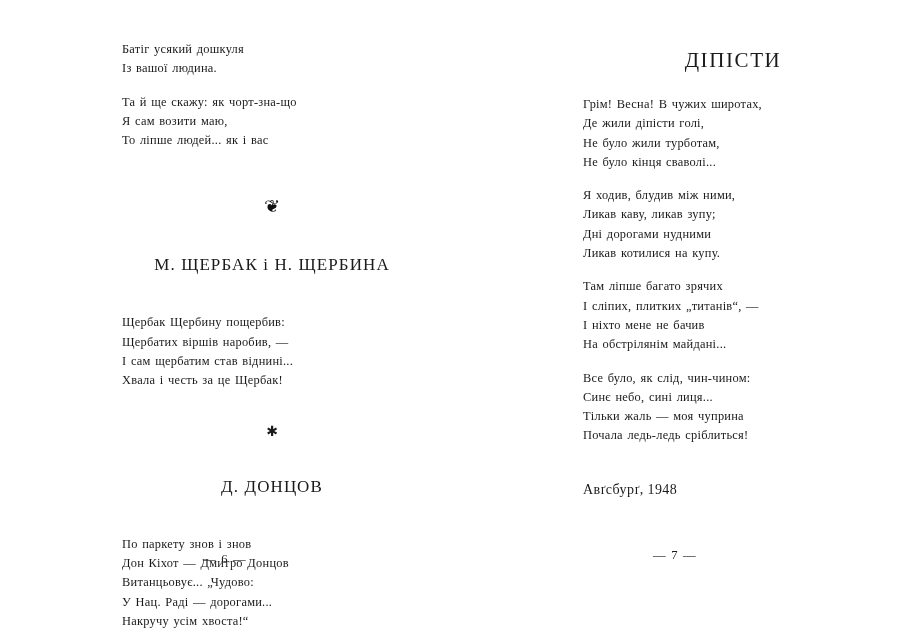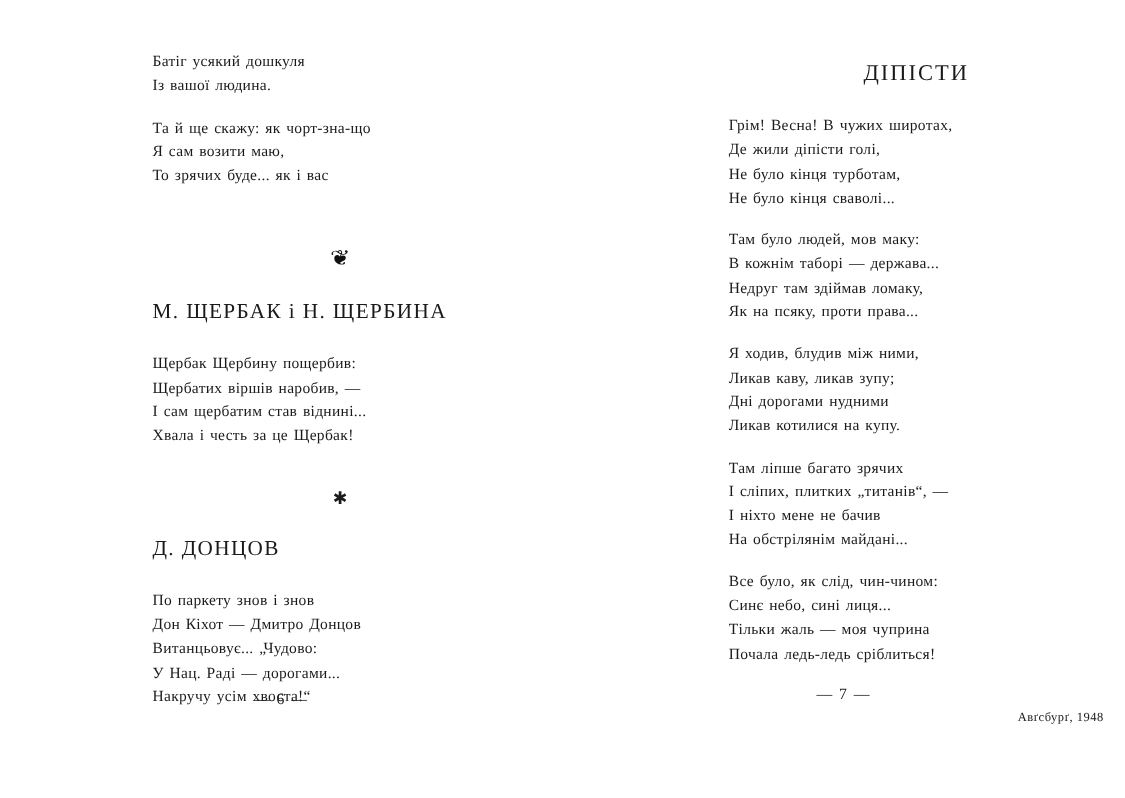--- a/index.html
+++ b/index.html
@@ -60,32 +60,32 @@
     line-height: 19.3px;
     letter-spacing: 0.25px;
     word-spacing: 1.2px;
   }
   .stanza .line {
     white-space: pre;
     display: block;
   }
 
   .poem-title {
-    font-size: 18px;
+    font-size: 21px;
     letter-spacing: 1.6px;
     text-align: center;
     margin: 0 0 22px 0;
     white-space: pre;
   }
 
   .author-heading {
     font-size: 17px;
     letter-spacing: 1.1px;
-    text-align: left;
-    margin: 0;
+    text-align: center;
+    margin: 16px;
     white-space: pre;
   }
 
   .ornament {
     text-align: center;
     font-size: 17px;
     line-height: 1;
     color: #111;
   }
   .ornament-glyph {
@@ -93,23 +93,22 @@
     transform: scaleX(1.15);
   }
 
   .star-sep {
     text-align: center;
     font-size: 14px;
     line-height: 1;
   }
 
   .signature {
-    font-size: 10px;
+    font-size: 14px;
     letter-spacing: 0.4px;
-    text-align: right;
     white-space: pre;
   }
 
   .folio {
     position: absolute;
     width: 100%;
     text-align: center;
     font-size: 12.6px;
     letter-spacing: 1.2px;
     white-space: pre;
@@ -134,21 +133,21 @@
       <div class="content">
 
         <div class="stanza">
           <span class="line">Батіг усякий дошкуля</span>
           <span class="line">Із вашої людина.</span>
         </div>
 
         <div class="stanza">
           <span class="line">Та й ще скажу: як чорт-зна-що</span>
           <span class="line">Я сам возити маю,</span>
-          <span class="line">То зрячих буде... як і вас</span>
+          <span class="line">То ліпше людей... як і вас</span>
         </div>
 
         <div class="gap-ornament"></div>
         <div class="ornament">
           <span class="ornament-glyph">❦</span>
         </div>
         <div class="gap-after-ornament"></div>
 
         <div class="author-heading">М. ЩЕРБАК і Н. ЩЕРБИНА</div>
         <div class="gap-after-heading"></div>
@@ -183,30 +182,24 @@
 
   <div class="page page-right">
     <div class="page-body">
       <div class="content">
 
         <div class="poem-title">ДІПІСТИ</div>
 
         <div class="stanza">
           <span class="line">Грім! Весна! В чужих широтах,</span>
           <span class="line">Де жили діпісти голі,</span>
-          <span class="line">Не було кінця турботам,</span>
+          <span class="line">Не було жили турботам,</span>
           <span class="line">Не було кінця сваволі...</span>
         </div>
 
-        <div class="stanza">
-          <span class="line">Там було людей, мов маку:</span>
-          <span class="line">В кожнім таборі — держава...</span>
-          <span class="line">Недруг там здіймав ломаку,</span>
-          <span class="line">Як на псяку, проти права...</span>
-        </div>
 
         <div class="stanza">
           <span class="line">Я ходив, блудив між ними,</span>
           <span class="line">Ликав каву, ликав зупу;</span>
           <span class="line">Дні дорогами нудними</span>
           <span class="line">Ликав котилися на купу.</span>
         </div>
 
         <div class="stanza">
           <span class="line">Там ліпше багато зрячих</span>

